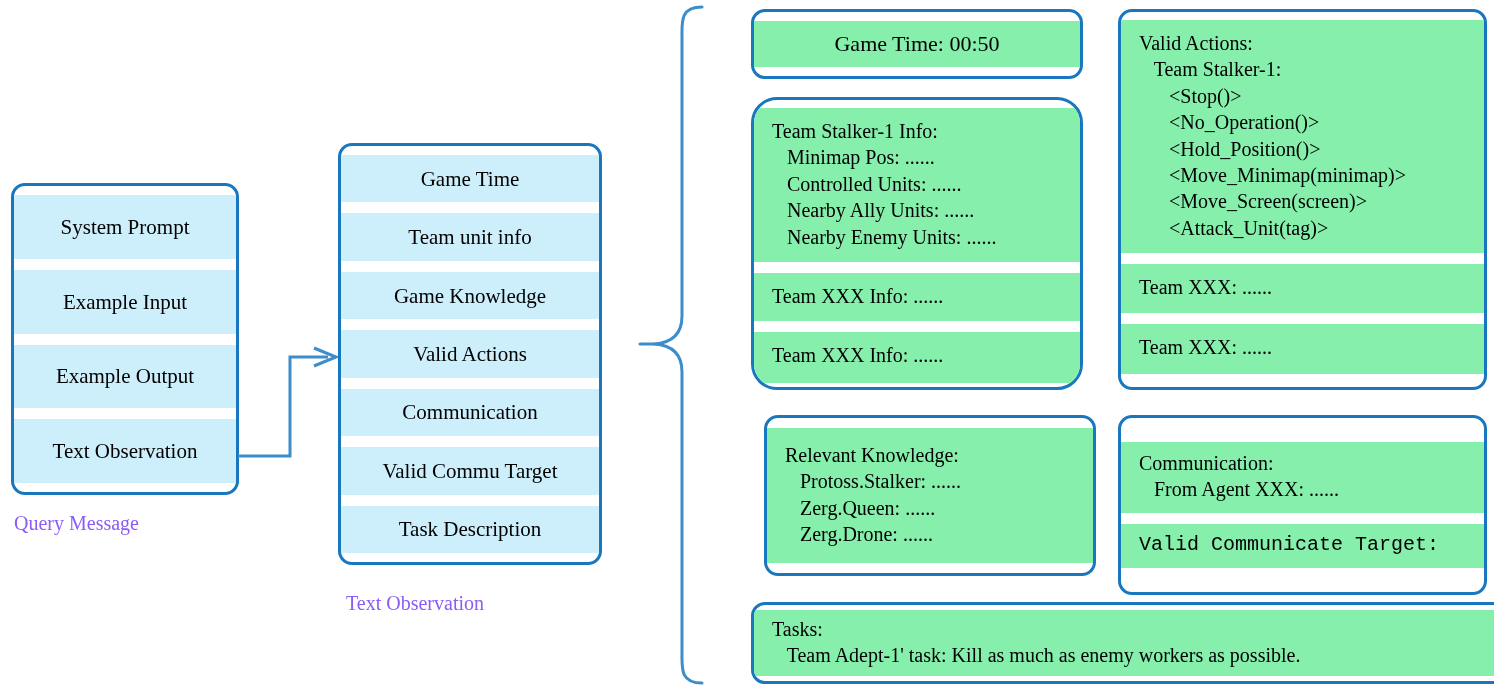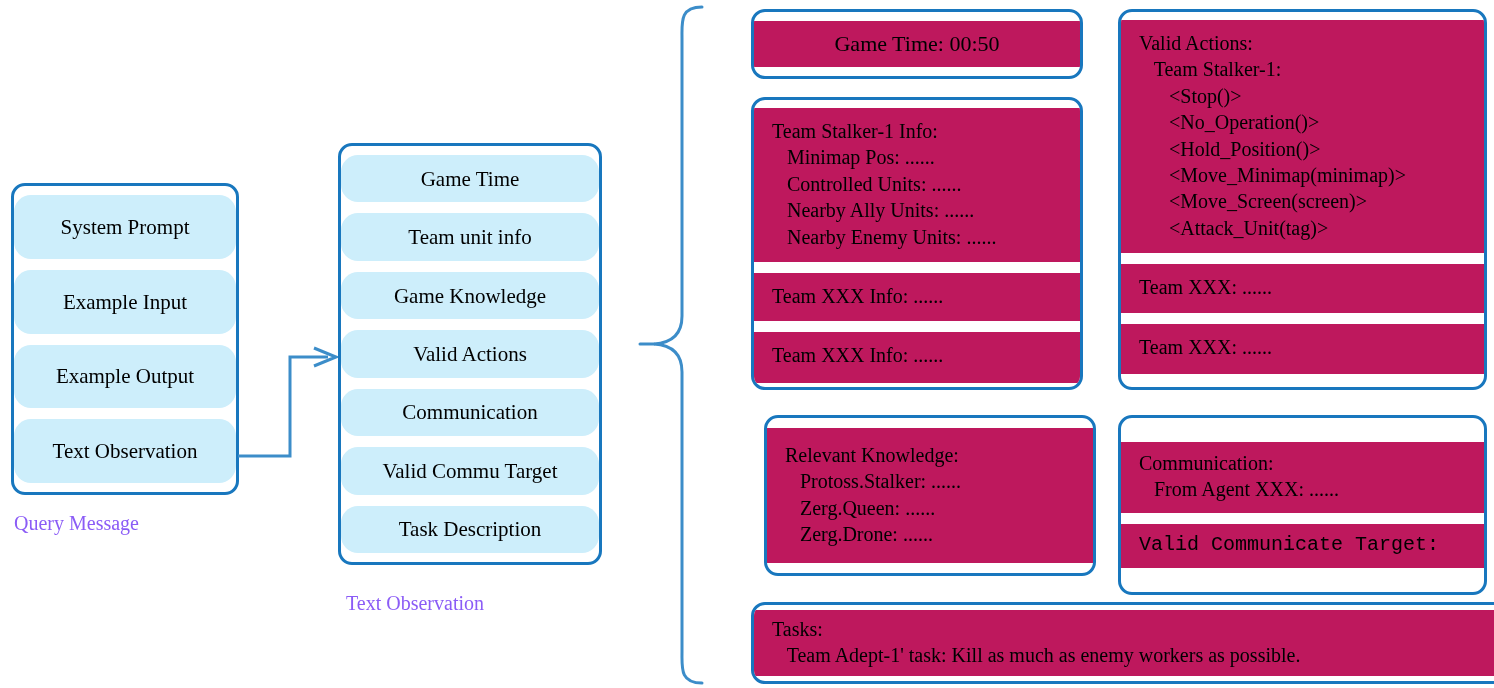--- a/index.html
+++ b/index.html
@@ -35,30 +35,29 @@
   
   .stripe {
     background: #CDEEFB;
     text-align: center;
     font-size: 21px;
     line-height: 1.15;
     display: flex;
     align-items: center;
     justify-content: center;
     flex: 1 1 auto;
-    border-radius: 17px;
   }
   .gap {
     background: #ffffff;
     flex: 0 0 11px;
   }
 
   
   .panel-block {
-    background: #be185d;
+    background: #86efac;
     padding: 6px 0 6px 0;
   }
   .panel-line {
     font-size: 20px;
     line-height: 1.32;
     white-space: pre;
     padding-left: 18px;
   }
   .panel-gap {
     background: #ffffff;
@@ -131,21 +130,21 @@
            C 42 664 40 679 62 679" fill="none" stroke="#3C8DC9" stroke-width="3" stroke-linecap="round"></path>
   <path d="M 0 340 L 14 340" fill="none" stroke="#3C8DC9" stroke-width="3" stroke-linecap="round"></path>
 </svg>
 
 <div class="card" style="left:751px; top:9px; width:332px; height:70px; justify-content:center;">
   <div class="panel-block" style="padding:8px 0;">
     <div class="panel-line center-line">Game Time: 00:50</div>
   </div>
 </div>
 
-<div class="card" style="left:751px; top:97px; width:332px; height:293px; justify-content:flex-start; padding-top:8px;">
+<div class="card" style="left:751px; top:97px; width:332px; height:293px; justify-content:flex-start; padding-top:8px;border-radius:26px;">
   <div class="panel-block" style="padding:10px 0 12px 0;">
     <div class="panel-line">Team Stalker-1 Info:</div>
     <div class="panel-line">   Minimap Pos: ......</div>
     <div class="panel-line">   Controlled Units: ......</div>
     <div class="panel-line">   Nearby Ally Units: ......</div>
     <div class="panel-line">   Nearby Enemy Units: ......</div>
   </div>
   <div class="panel-gap"></div>
   <div class="panel-block" style="padding:10px 0 12px 0;">
     <div class="panel-line">Team XXX Info: ......</div>

